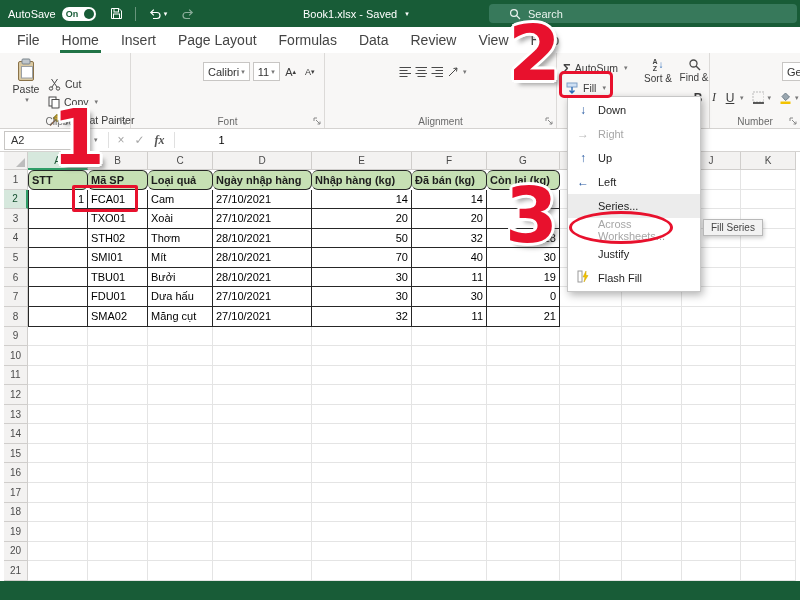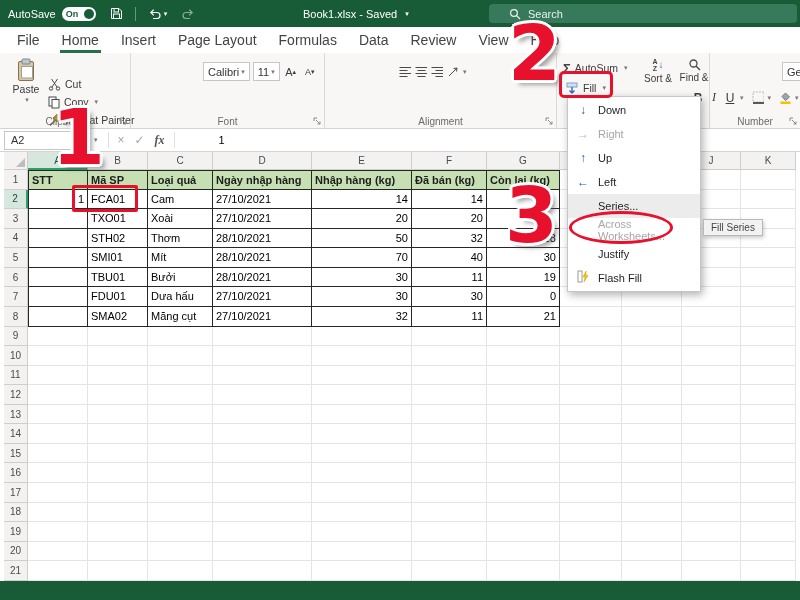--- a/index.html
+++ b/index.html
@@ -83,21 +83,21 @@
   .hcell.sel { background:#D6E8DD; color:#14502F; }
   .colhead.sel { border-bottom:2px solid #2E9E68; }
   .rowhead.sel { border-right:2px solid #2E9E68; }
   .corner { position:relative; }
   .corner::after { content:""; position:absolute; right:2px; bottom:2px; border-left:9px solid transparent; border-bottom:9px solid #BDBDBD; }
   .cell { border-right:1px solid #E4E4E4; border-bottom:1px solid #E4E4E4; font-size:11px; line-height:19px; padding:0 3px; color:#000; cursor:cell; }
   .cell.num { text-align:right; }
   .cell.tbl { border-right:1px solid #262626; border-bottom:1px solid #262626; }
   .cell.le { border-left:1px solid #262626; }
   .cell.te { border-top:1px solid #262626; }
-  .cell.thead { background:var(--hfill,#C6E0B4); font-weight:bold; color:#1d1d1d; }
+  .cell.thead { background:var(--hfill,#C6E0B4); font-weight:bold; color:#1d1d1d;border-radius:6px; }
 
   .bottombar { position:absolute; left:0; top:581px; width:800px; height:19px; background:var(--green,#185C37); z-index:2; }
 
   
   .fillmenu { position:absolute; left:567px; top:96px; width:134px; background:#fff; border:1px solid #C6C6C6;
               box-shadow:2px 3px 8px rgba(0,0,0,.3); z-index:30; padding:1px 0; }
   .mi { position:relative; height:24px; display:flex; align-items:center; padding-left:30px; font-size:11px; color:#1e1e1e; cursor:pointer; }
   .mi.dis { color:#A6A6A6; cursor:default; }
   .mi.hov { background:#ECECEC; }
   .mic { position:absolute; left:6px; width:18px; text-align:center; font-weight:bold; font-size:12px; color:#2457A0; }

